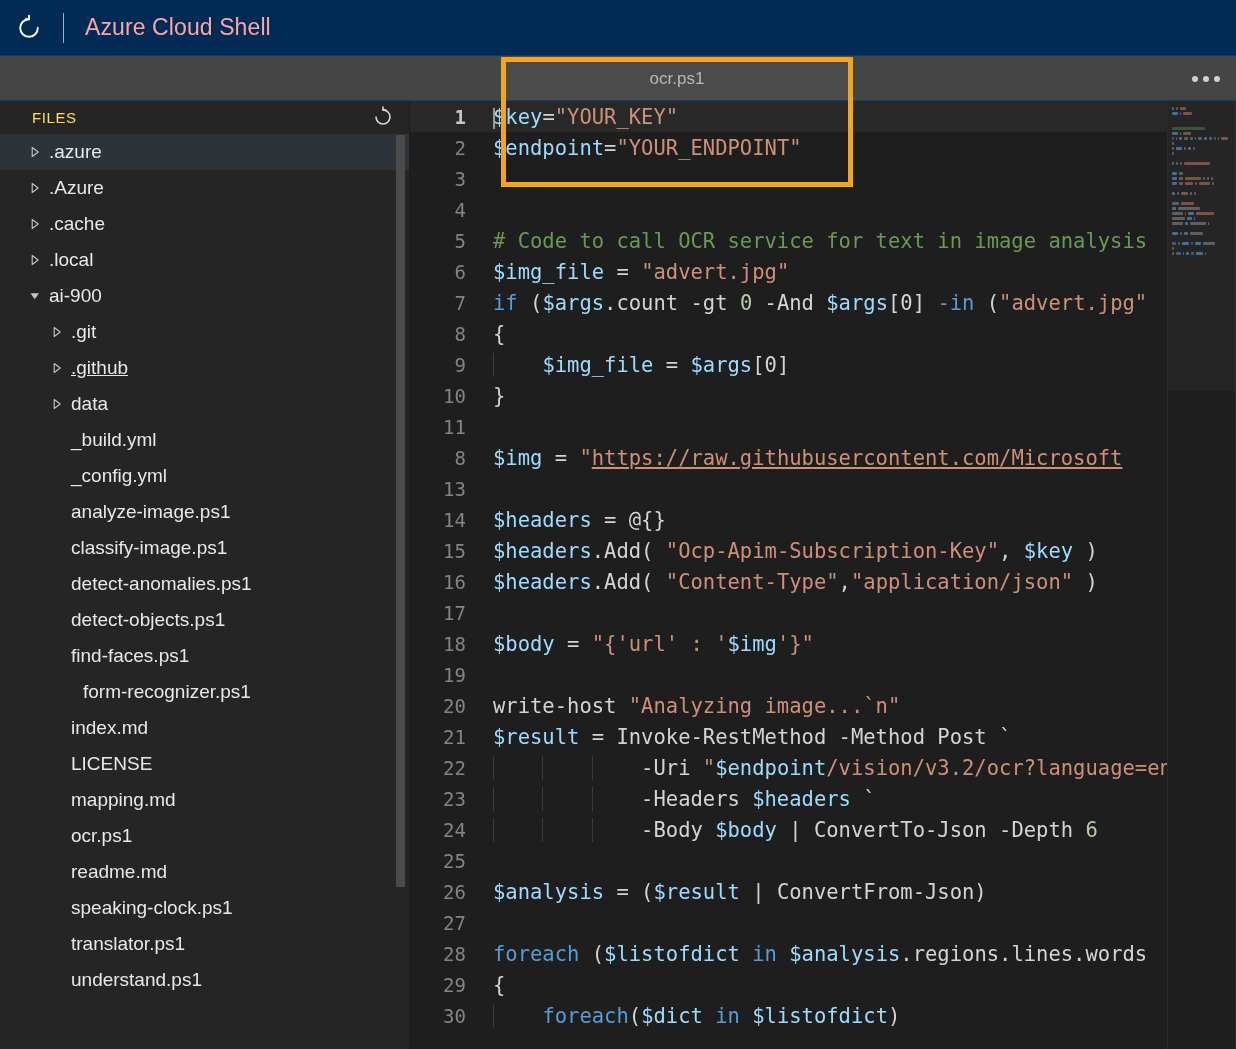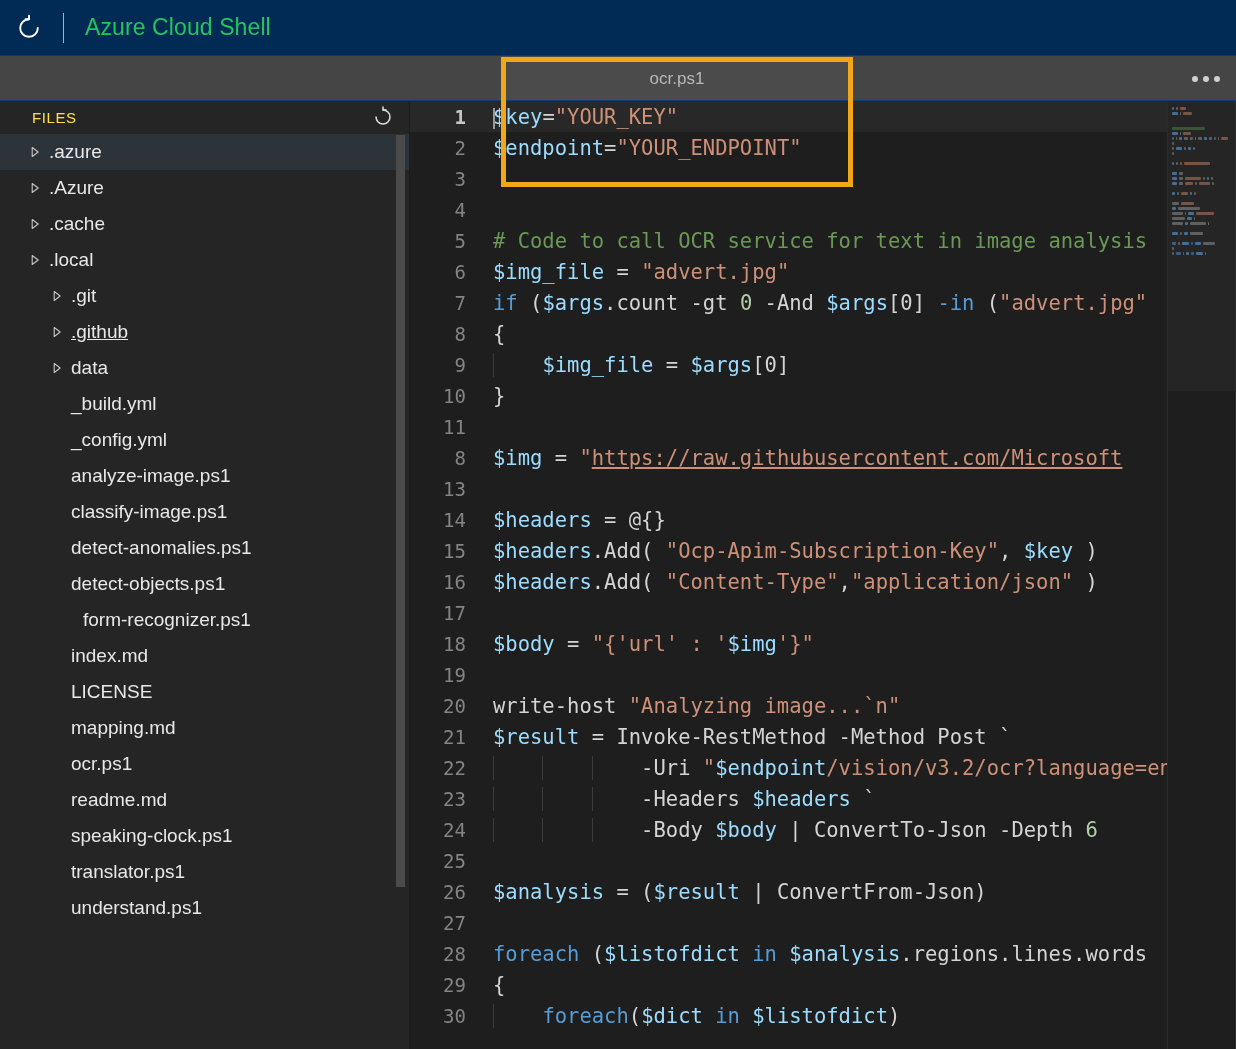--- a/index.html
+++ b/index.html
@@ -27,21 +27,21 @@
     margin-left: 14px;
     display: flex; align-items: center; justify-content: center;
   }
   .titlebar-sep {
     width: 1px; height: 30px;
     background: #9eb4cc;
     margin-left: 19px;
   }
   .titlebar-title {
     margin-left: 21px;
-    color: #22c55e;
+    color: #fca5a5;
     font-size: 23px;
     font-weight: 400;
     letter-spacing: .1px;
   }
 
   
   .toolbar {
     position: absolute; left: 0; top: 55px;
     width: 1236px; height: 46px;
     background: #454545;
@@ -284,20 +284,28 @@
           <span class="tree-label">.cache</span>
         </div>
         <div class="tree-row" style="padding-left: 26px;">
           <span class="tree-arrow">
             <svg width="12" height="12" viewBox="0 0 12 12">
               <path d="M3.2 1.5 L3.2 10.5 L9.2 6 Z" fill="none" stroke="#c5c5c5" stroke-width="1.1" stroke-linejoin="round"></path>
             </svg>
           </span>
           <span class="tree-label">.local</span>
         </div>
+        <div class="tree-row" style="padding-left: 26px;">
+          <span class="tree-arrow">
+            <svg width="12" height="12" viewBox="0 0 12 12">
+              <path d="M1.5 3.2 L10 3.2 L5.7 9.2 Z" fill="#c5c5c5"></path>
+            </svg>
+          </span>
+          <span class="tree-label">ai-900</span>
+        </div>
         <div class="tree-row" style="padding-left: 48px;">
           <span class="tree-arrow">
             <svg width="12" height="12" viewBox="0 0 12 12">
               <path d="M3.2 1.5 L3.2 10.5 L9.2 6 Z" fill="none" stroke="#c5c5c5" stroke-width="1.1" stroke-linejoin="round"></path>
             </svg>
           </span>
           <span class="tree-label">.git</span>
         </div>
         <div class="tree-row" style="padding-left: 48px; text-decoration: underline;">
           <span class="tree-arrow">
@@ -331,20 +339,24 @@
           <span class="tree-arrow blank"></span>
           <span class="tree-label">classify-image.ps1</span>
         </div>
         <div class="tree-row" style="padding-left: 48px;">
           <span class="tree-arrow blank"></span>
           <span class="tree-label">detect-anomalies.ps1</span>
         </div>
         <div class="tree-row" style="padding-left: 48px;">
           <span class="tree-arrow blank"></span>
           <span class="tree-label">detect-objects.ps1</span>
+        </div>
+        <div class="tree-row" style="padding-left: 48px;">
+          <span class="tree-arrow blank"></span>
+          <span class="tree-label">find-faces.ps1</span>
         </div>
         <div class="tree-row" style="padding-left: 60px;">
           <span class="tree-arrow blank"></span>
           <span class="tree-label">form-recognizer.ps1</span>
         </div>
         <div class="tree-row" style="padding-left: 48px;">
           <span class="tree-arrow blank"></span>
           <span class="tree-label">index.md</span>
         </div>
         <div class="tree-row" style="padding-left: 48px;">

